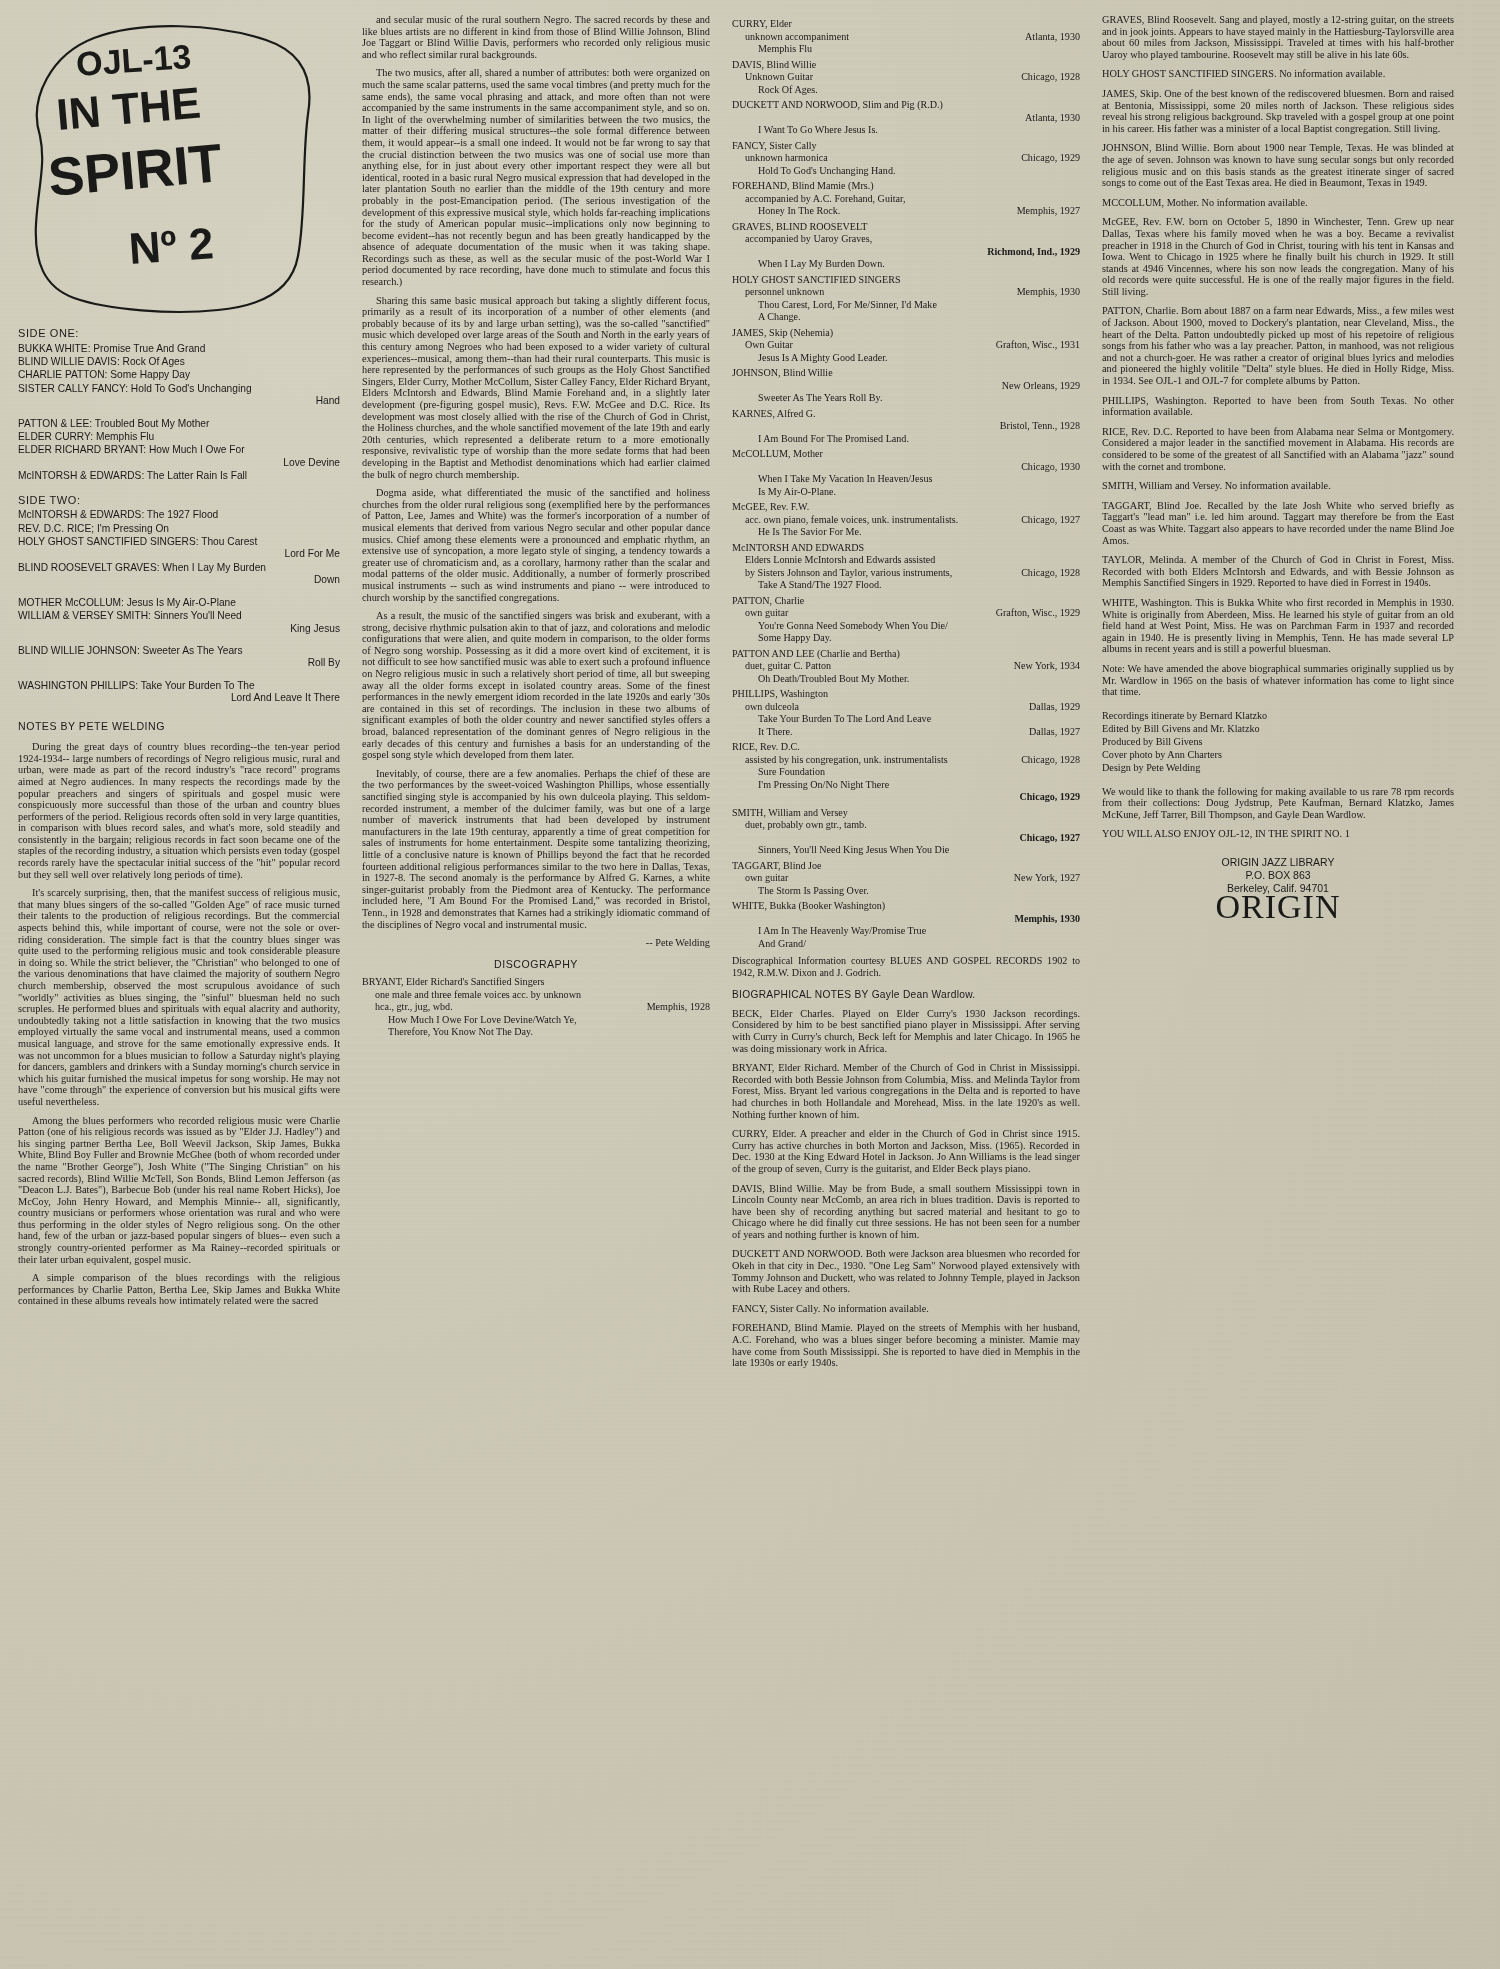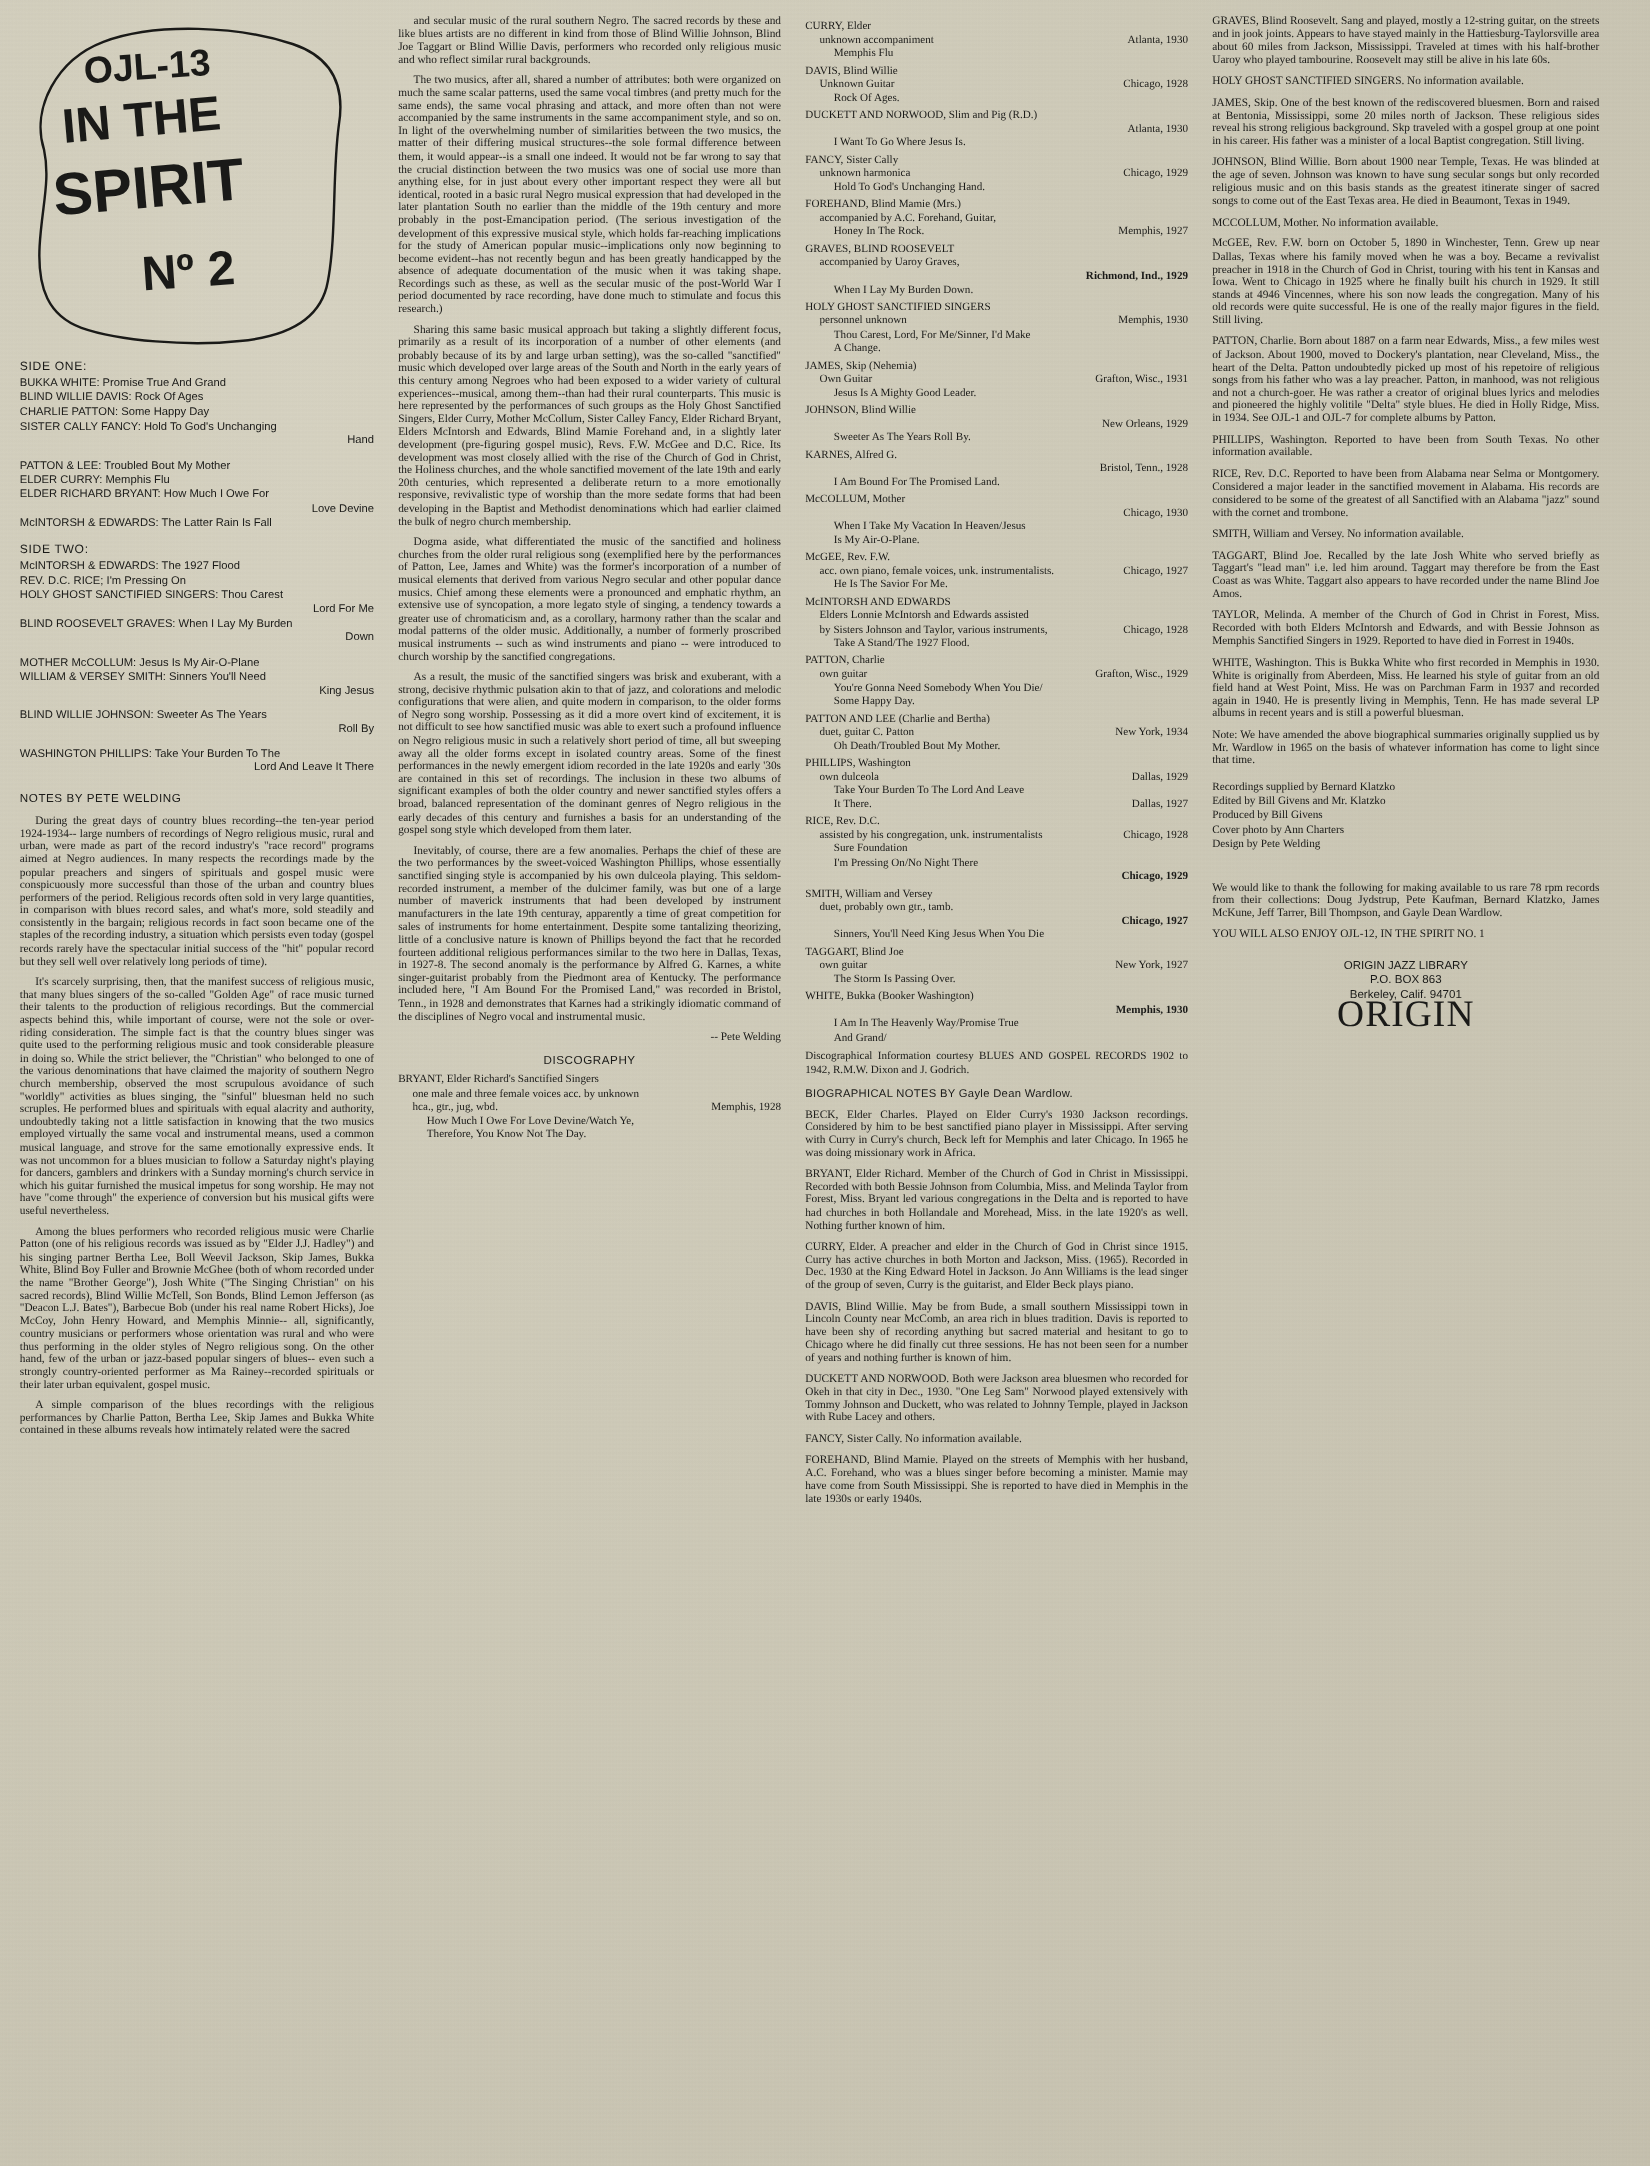--- a/index.html
+++ b/index.html
@@ -357,28 +357,28 @@
           <p class="bio-p"><span>RICE, Rev. D.C. </span><span>Reported to have been from Alabama near Selma or Montgomery. Considered a major leader in the sanctified movement in Alabama. His records are considered to be some of the greatest of all Sanctified with an Alabama "jazz" sound with the cornet and trombone.</span></p>
           <p class="bio-p"><span>SMITH, William and Versey. </span><span>No information available.</span></p>
           <p class="bio-p"><span>TAGGART, Blind Joe. </span><span>Recalled by the late Josh White who served briefly as Taggart's "lead man" i.e. led him around. Taggart may therefore be from the East Coast as was White. Taggart also appears to have recorded under the name Blind Joe Amos.</span></p>
           <p class="bio-p"><span>TAYLOR, Melinda. </span><span>A member of the Church of God in Christ in Forest, Miss. Recorded with both Elders McIntorsh and Edwards, and with Bessie Johnson as Memphis Sanctified Singers in 1929. Reported to have died in Forrest in 1940s.</span></p>
           <p class="bio-p"><span>WHITE, Washington. </span><span>This is Bukka White who first recorded in Memphis in 1930. White is originally from Aberdeen, Miss. He learned his style of guitar from an old field hand at West Point, Miss. He was on Parchman Farm in 1937 and recorded again in 1940. He is presently living in Memphis, Tenn. He has made several LP albums in recent years and is still a powerful bluesman.</span></p>
         </div>
 
       <p class="bio-p">Note: We have amended the above biographical summaries originally supplied us by Mr. Wardlow in 1965 on the basis of whatever information has come to light since that time.</p>
 
       <div class="credits" id="credits">
-          <div>Recordings supplied by Bernard Klatzko</div>
+          <div>Recordings itinerate by Bernard Klatzko</div>
           <div>Edited by Bill Givens and Mr. Klatzko</div>
           <div>Produced by Bill Givens</div>
           <div>Cover photo by Ann Charters</div>
           <div>Design by Pete Welding</div>
         </div>
 
-      <p class="bio-p" style="margin-top:28px">We would like to thank the following for making available to us rare 78 rpm records from their collections: Doug Jydstrup, Pete Kaufman, Bernard Klatzko, James McKune, Jeff Tarrer, Bill Thompson, and Gayle Dean Wardlow.</p>
+      <p class="bio-p" style="margin-top:12px">We would like to thank the following for making available to us rare 78 rpm records from their collections: Doug Jydstrup, Pete Kaufman, Bernard Klatzko, James McKune, Jeff Tarrer, Bill Thompson, and Gayle Dean Wardlow.</p>
 
       <p class="bio-p">YOU WILL ALSO ENJOY OJL-12, IN THE SPIRIT NO. 1</p>
 
       <div class="addr">
         <div>ORIGIN JAZZ LIBRARY</div>
         <div>P.O. BOX 863</div>
         <div>Berkeley, Calif. 94701</div>
       </div>
       <div class="origin-mark">ORIGIN</div>
     </div>

